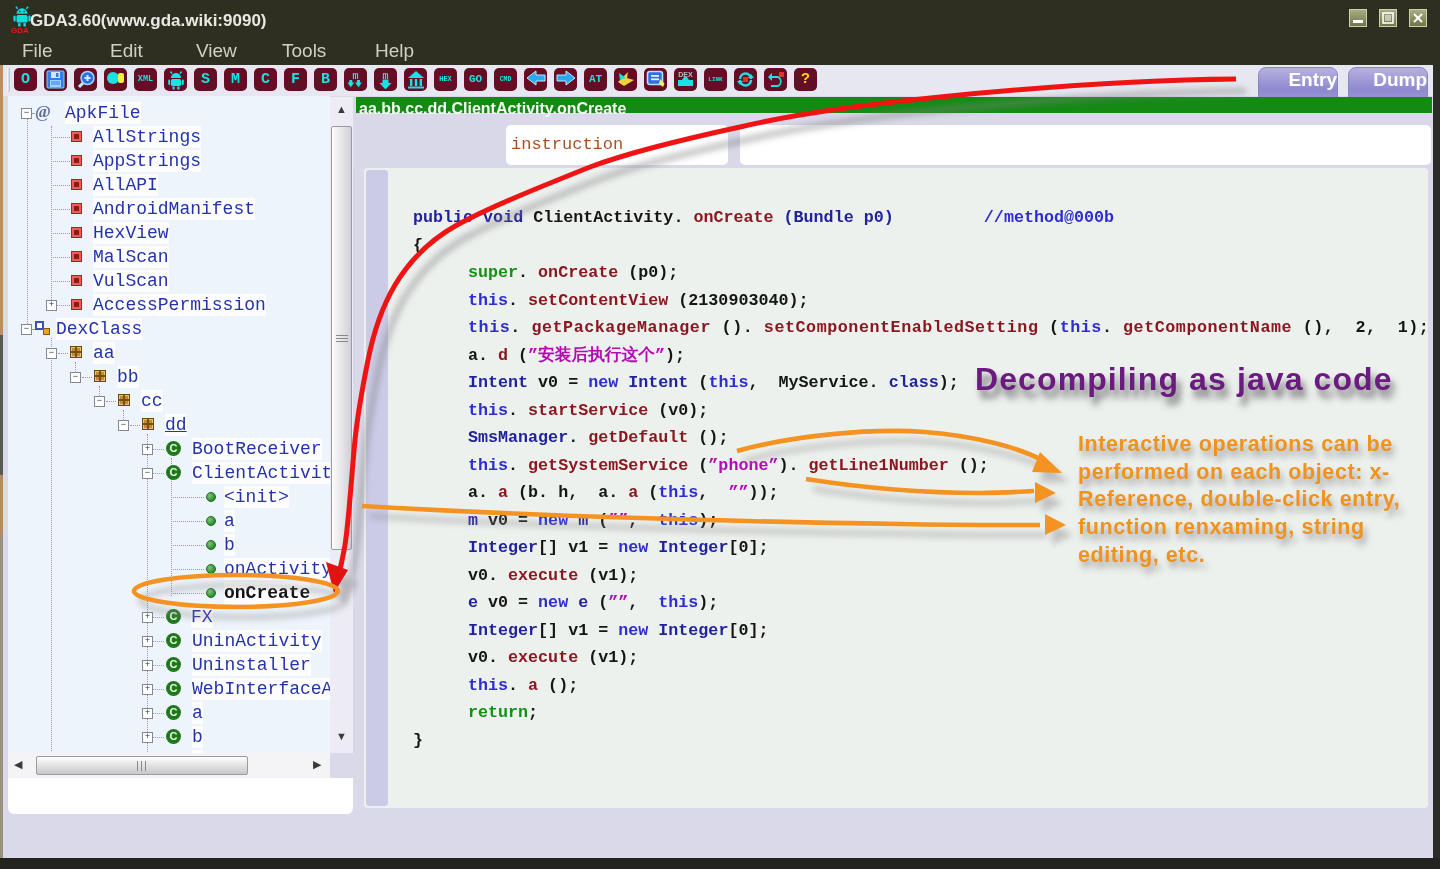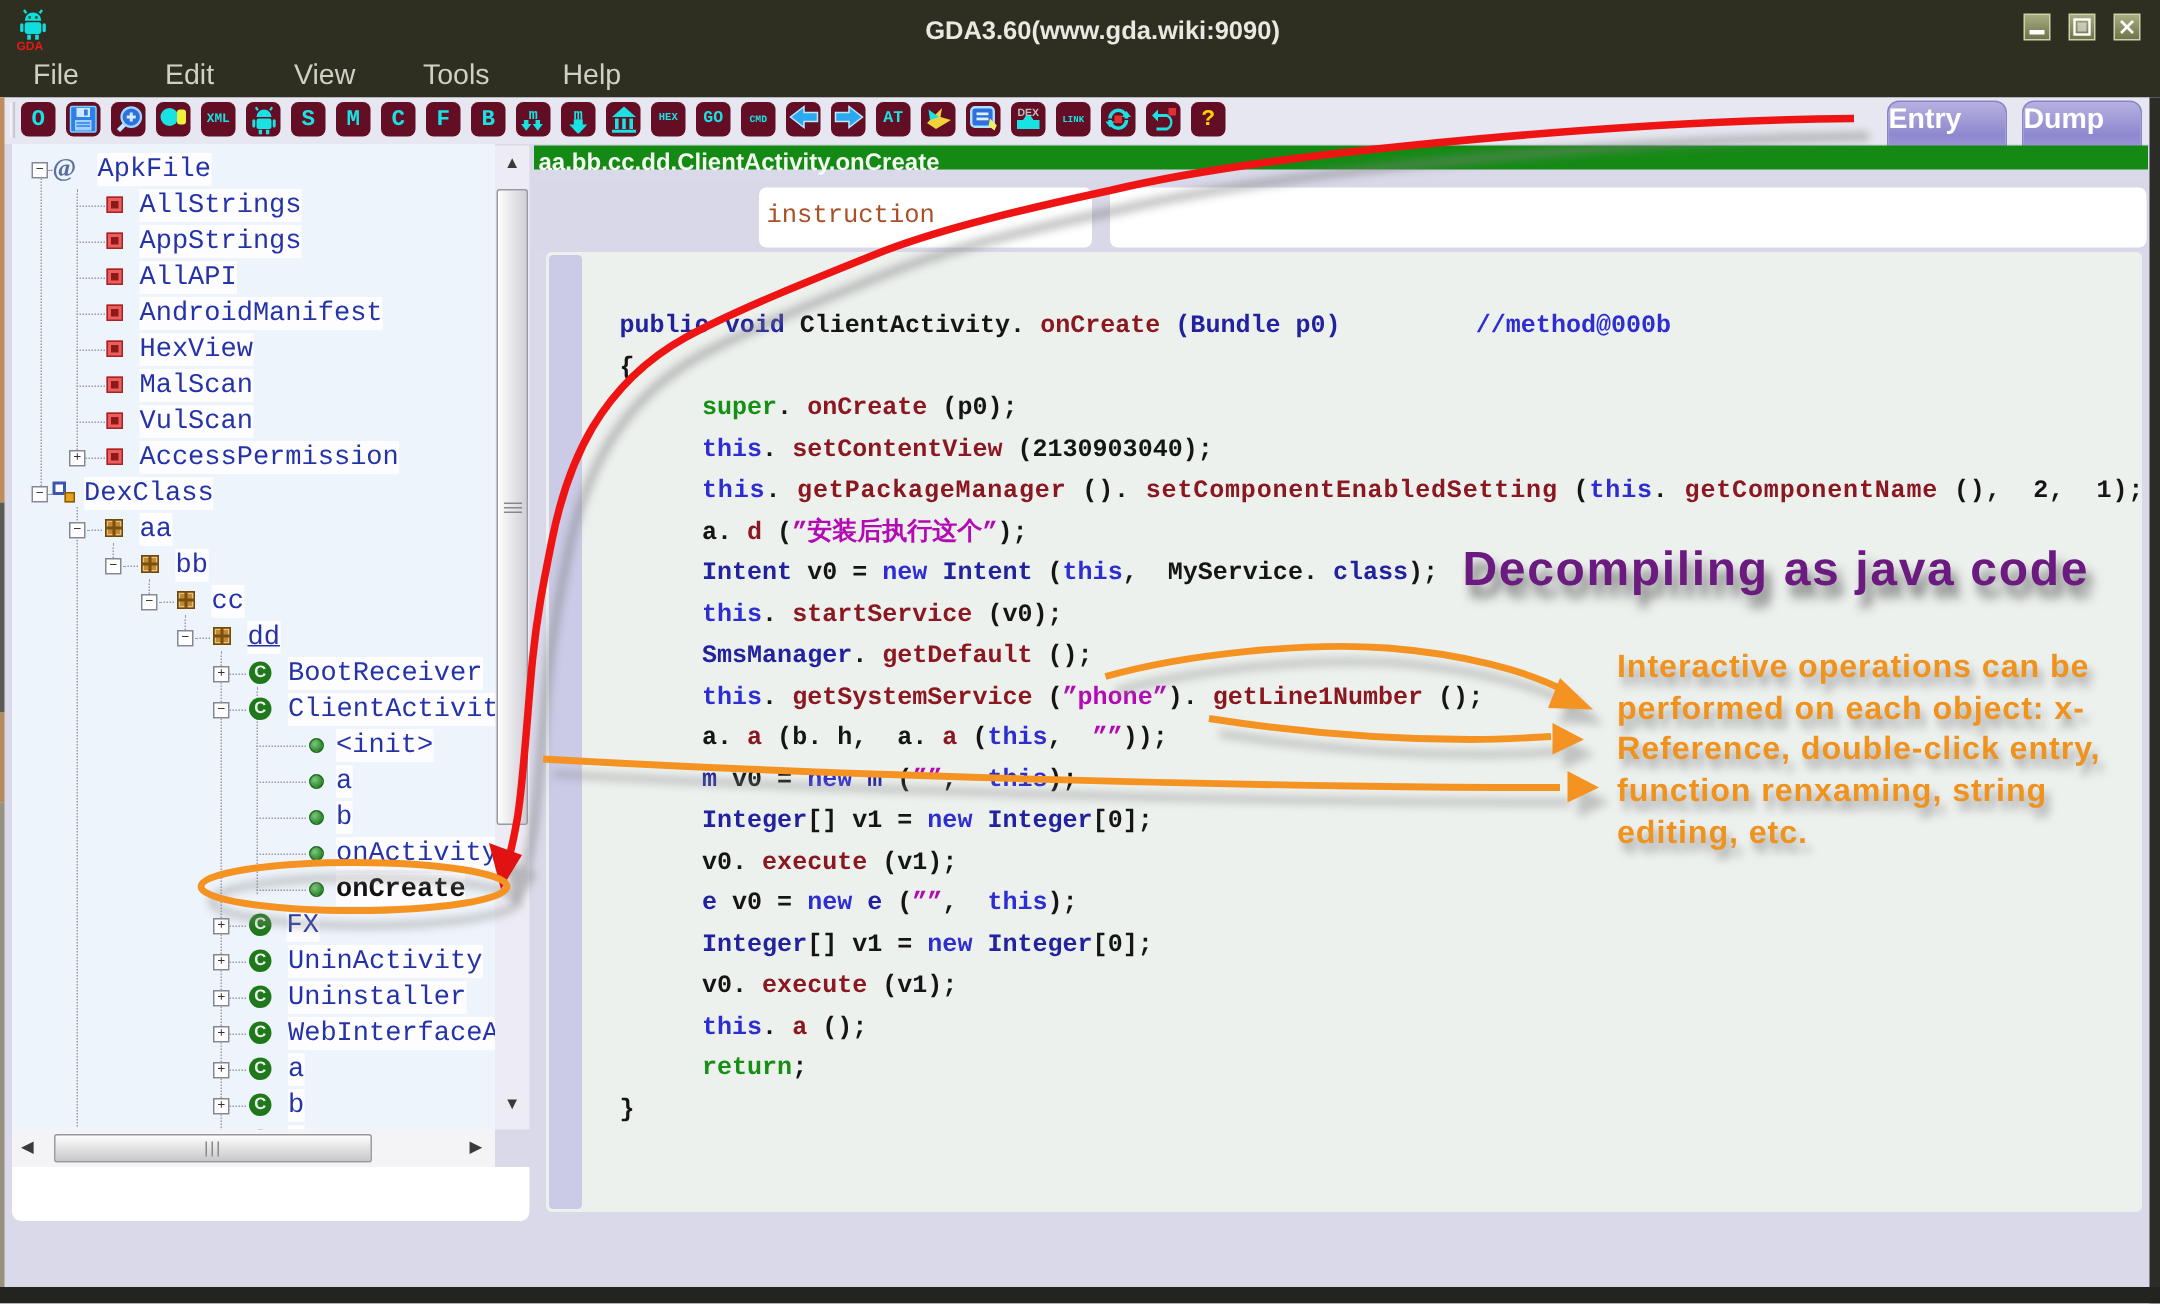--- a/index.html
+++ b/index.html
@@ -1,24 +1,24 @@
 <!DOCTYPE html>
 <html><head><meta charset="utf-8"><style>
 * { margin:0; padding:0; box-sizing:border-box; }
 html,body { width:1440px; height:869px; overflow:hidden; }
 body { position:relative; background:#d9d9ea; font-family:"Liberation Sans", sans-serif; }
 #titlebar { position:absolute; left:0; top:0; width:1440px; height:65px; background:#2f2f21; }
-#title { position:absolute; left:30px; top:11px; width:1410px; text-align:center; color:#e9e9e3; font-size:17px; font-weight:bold; }
+#title { position:absolute; left:30px; top:11px; width:1410px; text-align:left; color:#e9e9e3; font-size:17px; font-weight:bold; }
 .menu { position:absolute; top:40px; color:#cfcfc6; font-size:19px; }
 .winbtn { position:absolute; top:9px; width:18px; height:18px; background:linear-gradient(#a8ac80,#70744c); border:1px solid #cdd1ab; color:#fff; text-align:center; }
 #toolbar { position:absolute; left:0; top:65px; width:1433px; height:31px; background:#e7e7f1; }
 .tb { position:absolute; top:3px; width:23px; height:23px; background:#630e24; border-radius:5px; text-align:center; font-family:"Liberation Mono", monospace; font-weight:bold; }
 .tb span { display:block; line-height:23px; }
 .tbs svg { display:block; margin:2px auto 0; }
-.btn { position:absolute; top:67px; width:80px; height:42px; border-radius:8px; background:linear-gradient(#b6b1e0,#8e88cf 55%,#a9a4da); border:1px solid #8a85c8; color:#fff; font-weight:bold; font-size:19px; text-align:left; line-height:24px; }
+.btn { position:absolute; top:67px; width:80px; height:42px; border-radius:8px; background:linear-gradient(#b6b1e0,#8e88cf 55%,#a9a4da); border:1px solid #8a85c8; color:#fff; font-weight:bold; font-size:19px; text-align:right; line-height:24px; }
 #treebg { position:absolute; left:8px; top:96px; width:322px; height:660px; background:#eef4fb; overflow:hidden; }
 .xbox { position:absolute; width:11px; height:11px; background:#fff; border:1px solid #848896; color:#333; font:9px/9px "Liberation Mono"; text-align:center; }
 .ticon { position:absolute; font-weight:bold; }
 .tlabel { position:absolute; font-family:"Liberation Mono", monospace; font-size:18px; line-height:22px; color:#2433a8; background:#fdfdff; white-space:pre; }
 #vscroll { position:absolute; left:330px; top:97px; width:23px; height:656px; background:#edebf4; }
 #vthumb { position:absolute; left:1px; top:29px; width:21px; height:424px; background:linear-gradient(90deg,#fdfdfd,#cfcfd6); border:1px solid #9a9aa4; border-radius:2px; }
 #hscroll { position:absolute; left:8px; top:753px; width:322px; height:25px; background:#f4f4f6; }
 #hthumb { position:absolute; left:28px; top:3px; width:212px; height:19px; background:linear-gradient(#fefefe,#c7c7c9); border:1px solid #9a9aa0; border-radius:2px; }
 .sarrow { position:absolute; color:#3a3a3a; font-size:11px; }
 #belowtree { position:absolute; left:8px; top:778px; width:345px; height:36px; background:#fff; border-radius:0 0 6px 6px; }

